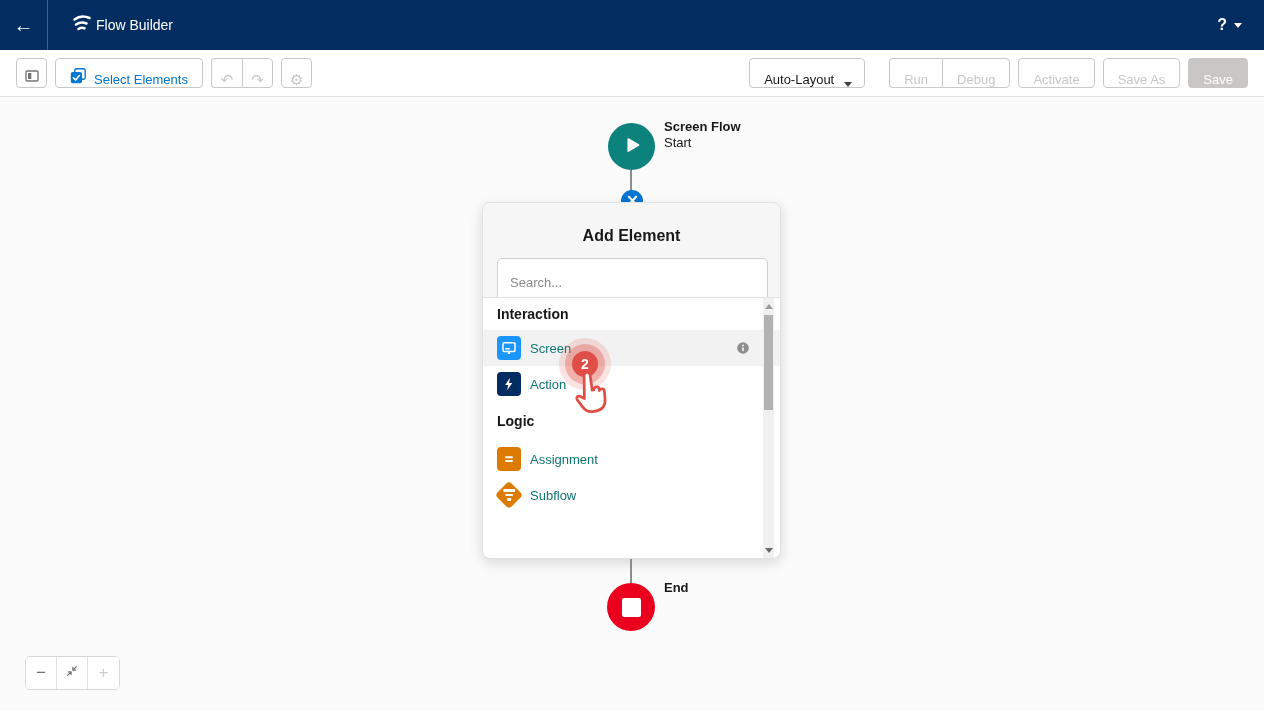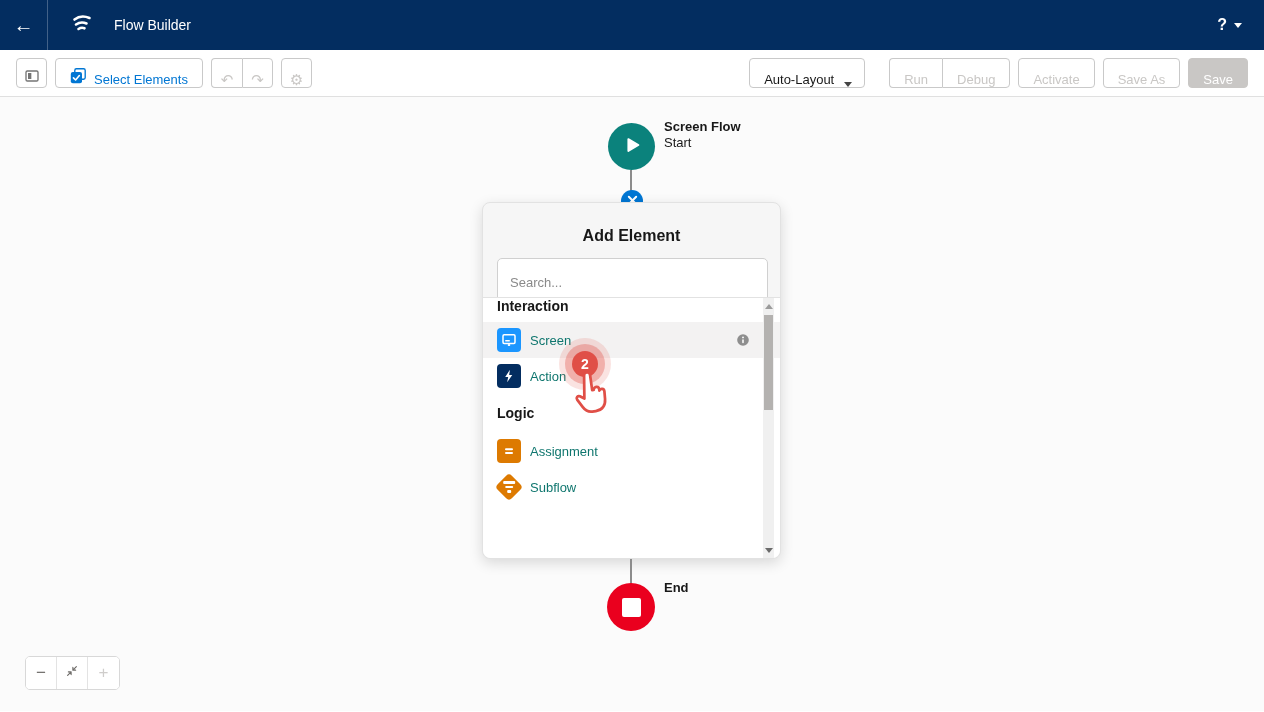--- a/index.html
+++ b/index.html
@@ -3,21 +3,21 @@
 <meta charset="utf-8">
 <style>
   * { margin:0; padding:0; box-sizing:border-box; }
   html,body { width:1264px; height:712px; overflow:hidden; }
   body { font-family:"Liberation Sans", sans-serif; background:#fff; }
 
   
   .navbar { position:relative; height:50px; background:#032d60; display:flex; align-items:center; }
   .nav-back { width:48px; height:50px; display:flex; align-items:center; justify-content:center;
               border-right:1px solid rgba(255,255,255,.25); color:#fff; font-size:20px; cursor:pointer; }
-  .nav-app { display:flex; align-items:center; gap:20px; margin-left:22px; }
+  .nav-app { display:flex; align-items:center; gap:2px; margin-left:22px; }
   .nav-title { color:#fff; font-size:14px; }
   .nav-right { position:absolute; right:22px; top:0; height:50px; display:flex; align-items:center; gap:7px; color:#fff; }
   .nav-help { font-size:16px; font-weight:bold; }
   .caret-down-w { width:0; height:0; border-left:4px solid transparent; border-right:4px solid transparent; border-top:5px solid #fff; }
 
   
   .toolbar { height:47px; background:#fff; border-bottom:1px solid #e0e0e0; display:flex; align-items:center; padding:0 16px; }
   .tb-left { display:flex; align-items:center; gap:8px; }
   .tb-right { margin-left:auto; display:flex; align-items:center; gap:8px; }
   .btn { height:30px; background:#fff; border:1px solid #c9c9c9; border-radius:4px; font-size:13px;
@@ -58,21 +58,21 @@
 
   
   .popup { position:absolute; left:482px; top:105px; width:299px; height:357px; background:#f6f6f6;
            border:1px solid #e2e2e2; border-radius:8px; box-shadow:0 4px 14px rgba(0,0,0,.14); }
   .popup-title { text-align:center; font-size:16px; font-weight:bold; color:#181818; padding-top:24px; }
   .popup-search { position:absolute; left:14px; top:55px; width:271px; height:48px; border:1px solid #d0d0d0;
                   border-radius:5px; background:#fff; font-size:13px; padding:4px 12px; color:#181818;
                   font-family:"Liberation Sans",sans-serif; }
   .popup-search::placeholder { color:#8a8a8a; }
   .popup-list { position:absolute; left:0; top:94px; width:297px; height:261px; background:#fff;
-                border-top:1px solid #e2e2e2; border-radius:0 0 8px 8px; overflow:hidden; padding:0 0 0 0; }
+                border-top:1px solid #e2e2e2; border-radius:0 0 8px 8px; overflow:hidden; padding:8px 0 0 0; }
   .sec-header { font-size:14px; font-weight:bold; color:#181818; padding:0 14px; margin-bottom:8px; }
   .sec-header.second { margin-top:11px; margin-bottom:12px; }
   .el-row { height:36px; display:flex; align-items:center; gap:9px; padding:0 14px; cursor:pointer; position:relative; }
   .el-row.hovered { background:#f3f2f2; }
   .el-row .label { font-size:13px; color:#0f766e; }
   .sq-icon { width:24px; height:24px; border-radius:4px; display:flex; align-items:center; justify-content:center; flex:0 0 auto; }
   .sq-blue { background:#1b96ff; }
   .sq-navy { background:#032d60; }
   .sq-orange { background:#dd7a01; }
   .diamond-wrap { width:24px; height:24px; display:flex; align-items:center; justify-content:center; flex:0 0 auto; }

